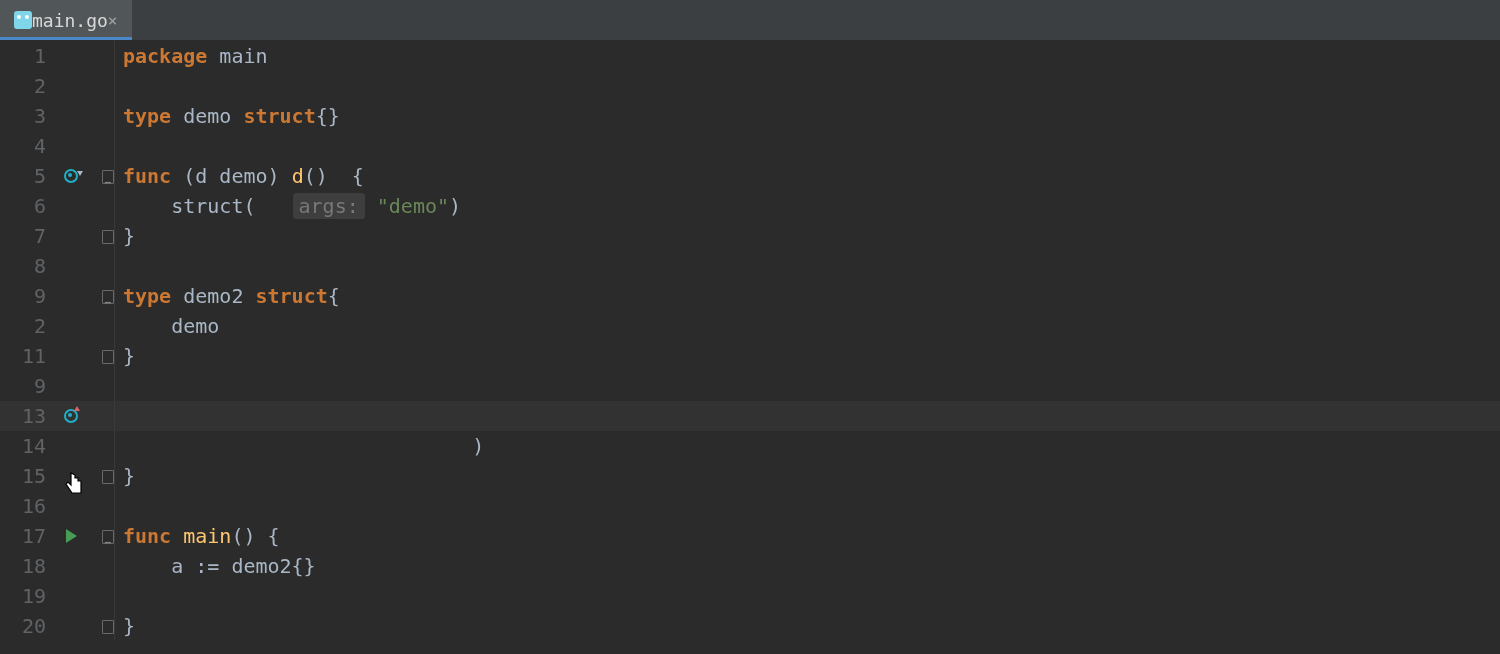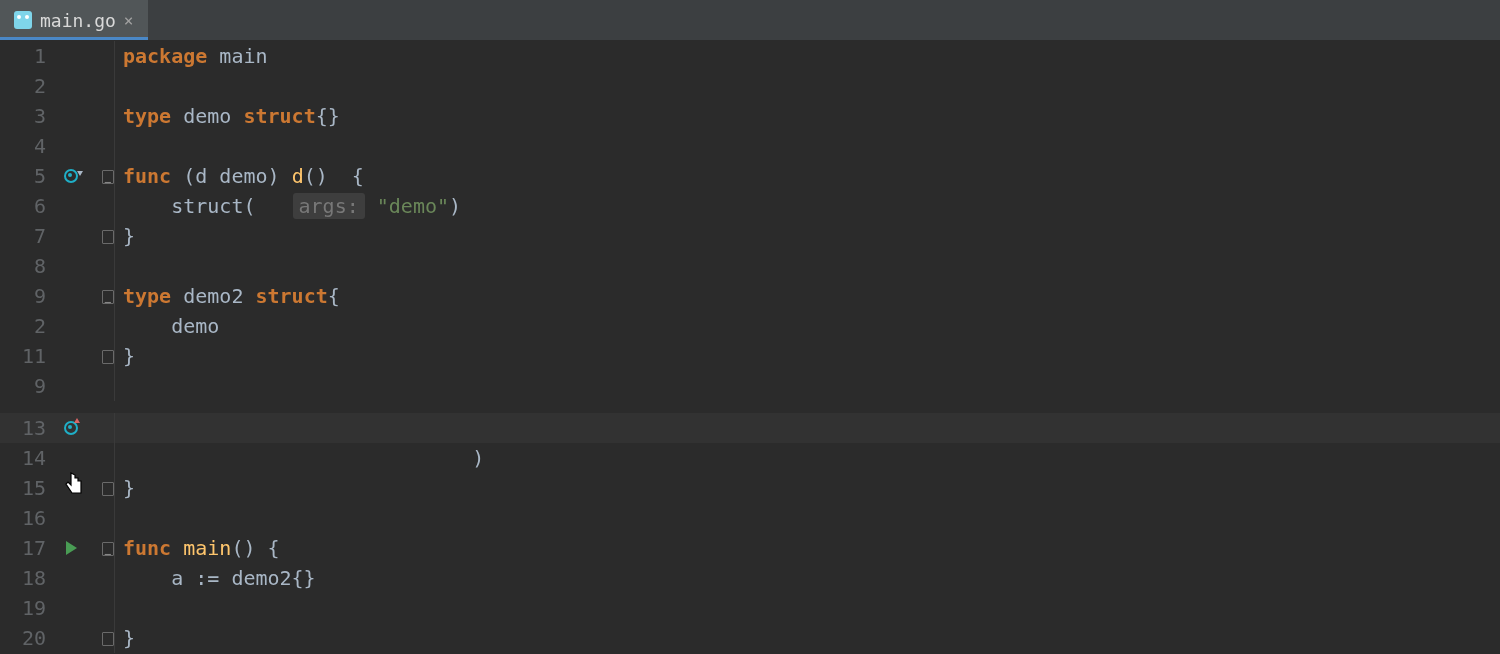--- a/index.html
+++ b/index.html
@@ -1,25 +1,25 @@
 <!DOCTYPE html>
 <html><head>
 <meta charset="utf-8">
 <style>
   html,body{margin:0;padding:0;width:1500px;height:654px;background:#2b2b2b;font-family:Menlo,Consolas,monospace;font-size:18px;overflow:hidden;}
   .tabbar{display:flex;align-items:center;height:40px;background:#3c3f41;border-bottom:1px solid #2b2b2b;}
-  .tab{display:flex;align-items:center;height:40px;padding:0 14px;background:#515658;color:#d9d9d9;gap:8px;position:relative;}
+  .tab{display:flex;align-items:center;height:40px;padding:0 14px;background:#515658;color:#d9d9d9;position:relative;}
   .tab-underline{position:absolute;left:0;right:0;bottom:0;height:3px;background:#4a88c7;}
   .tab-close{color:#a0a0a0;font-size:16px;}
   .go-icon{width:18px;height:18px;background:#7fd5ea;border-radius:3px;position:relative;display:inline-block;}
   .go-icon::before{content:"";position:absolute;left:3px;top:4px;width:4px;height:4px;background:#fff;border-radius:50%;}
   .go-icon::after{content:"";position:absolute;right:3px;top:4px;width:4px;height:4px;background:#fff;border-radius:50%;}
   .editor{position:relative;width:100%;}
   .row{display:flex;height:30px;line-height:30px;}
-  .row.hl{background:#323232;margin-top:12px;}
+  .row.hl{background:#323232;}
   .ln{width:46px;text-align:right;padding-right:8px;color:#606366;font-size:20px;user-select:none;}
   .gut{width:60px;position:relative;border-right:1px solid #3a3a3a;}
   .code{padding-left:8px;white-space:pre;color:#a9b7c6;font-size:20px;text-align:center;}
   .kw{color:#cc7832;font-weight:600;}
   .id{color:#a9b7c6;}
   .ty{color:#a9b7c6;}
   .fn{color:#ffc66d;}
   .str{color:#6a8759;}
   .hint{color:#787878;}
   .hint-box{background:#3e3e3e;padding:1px 6px;border-radius:3px;margin-left:25px;}

